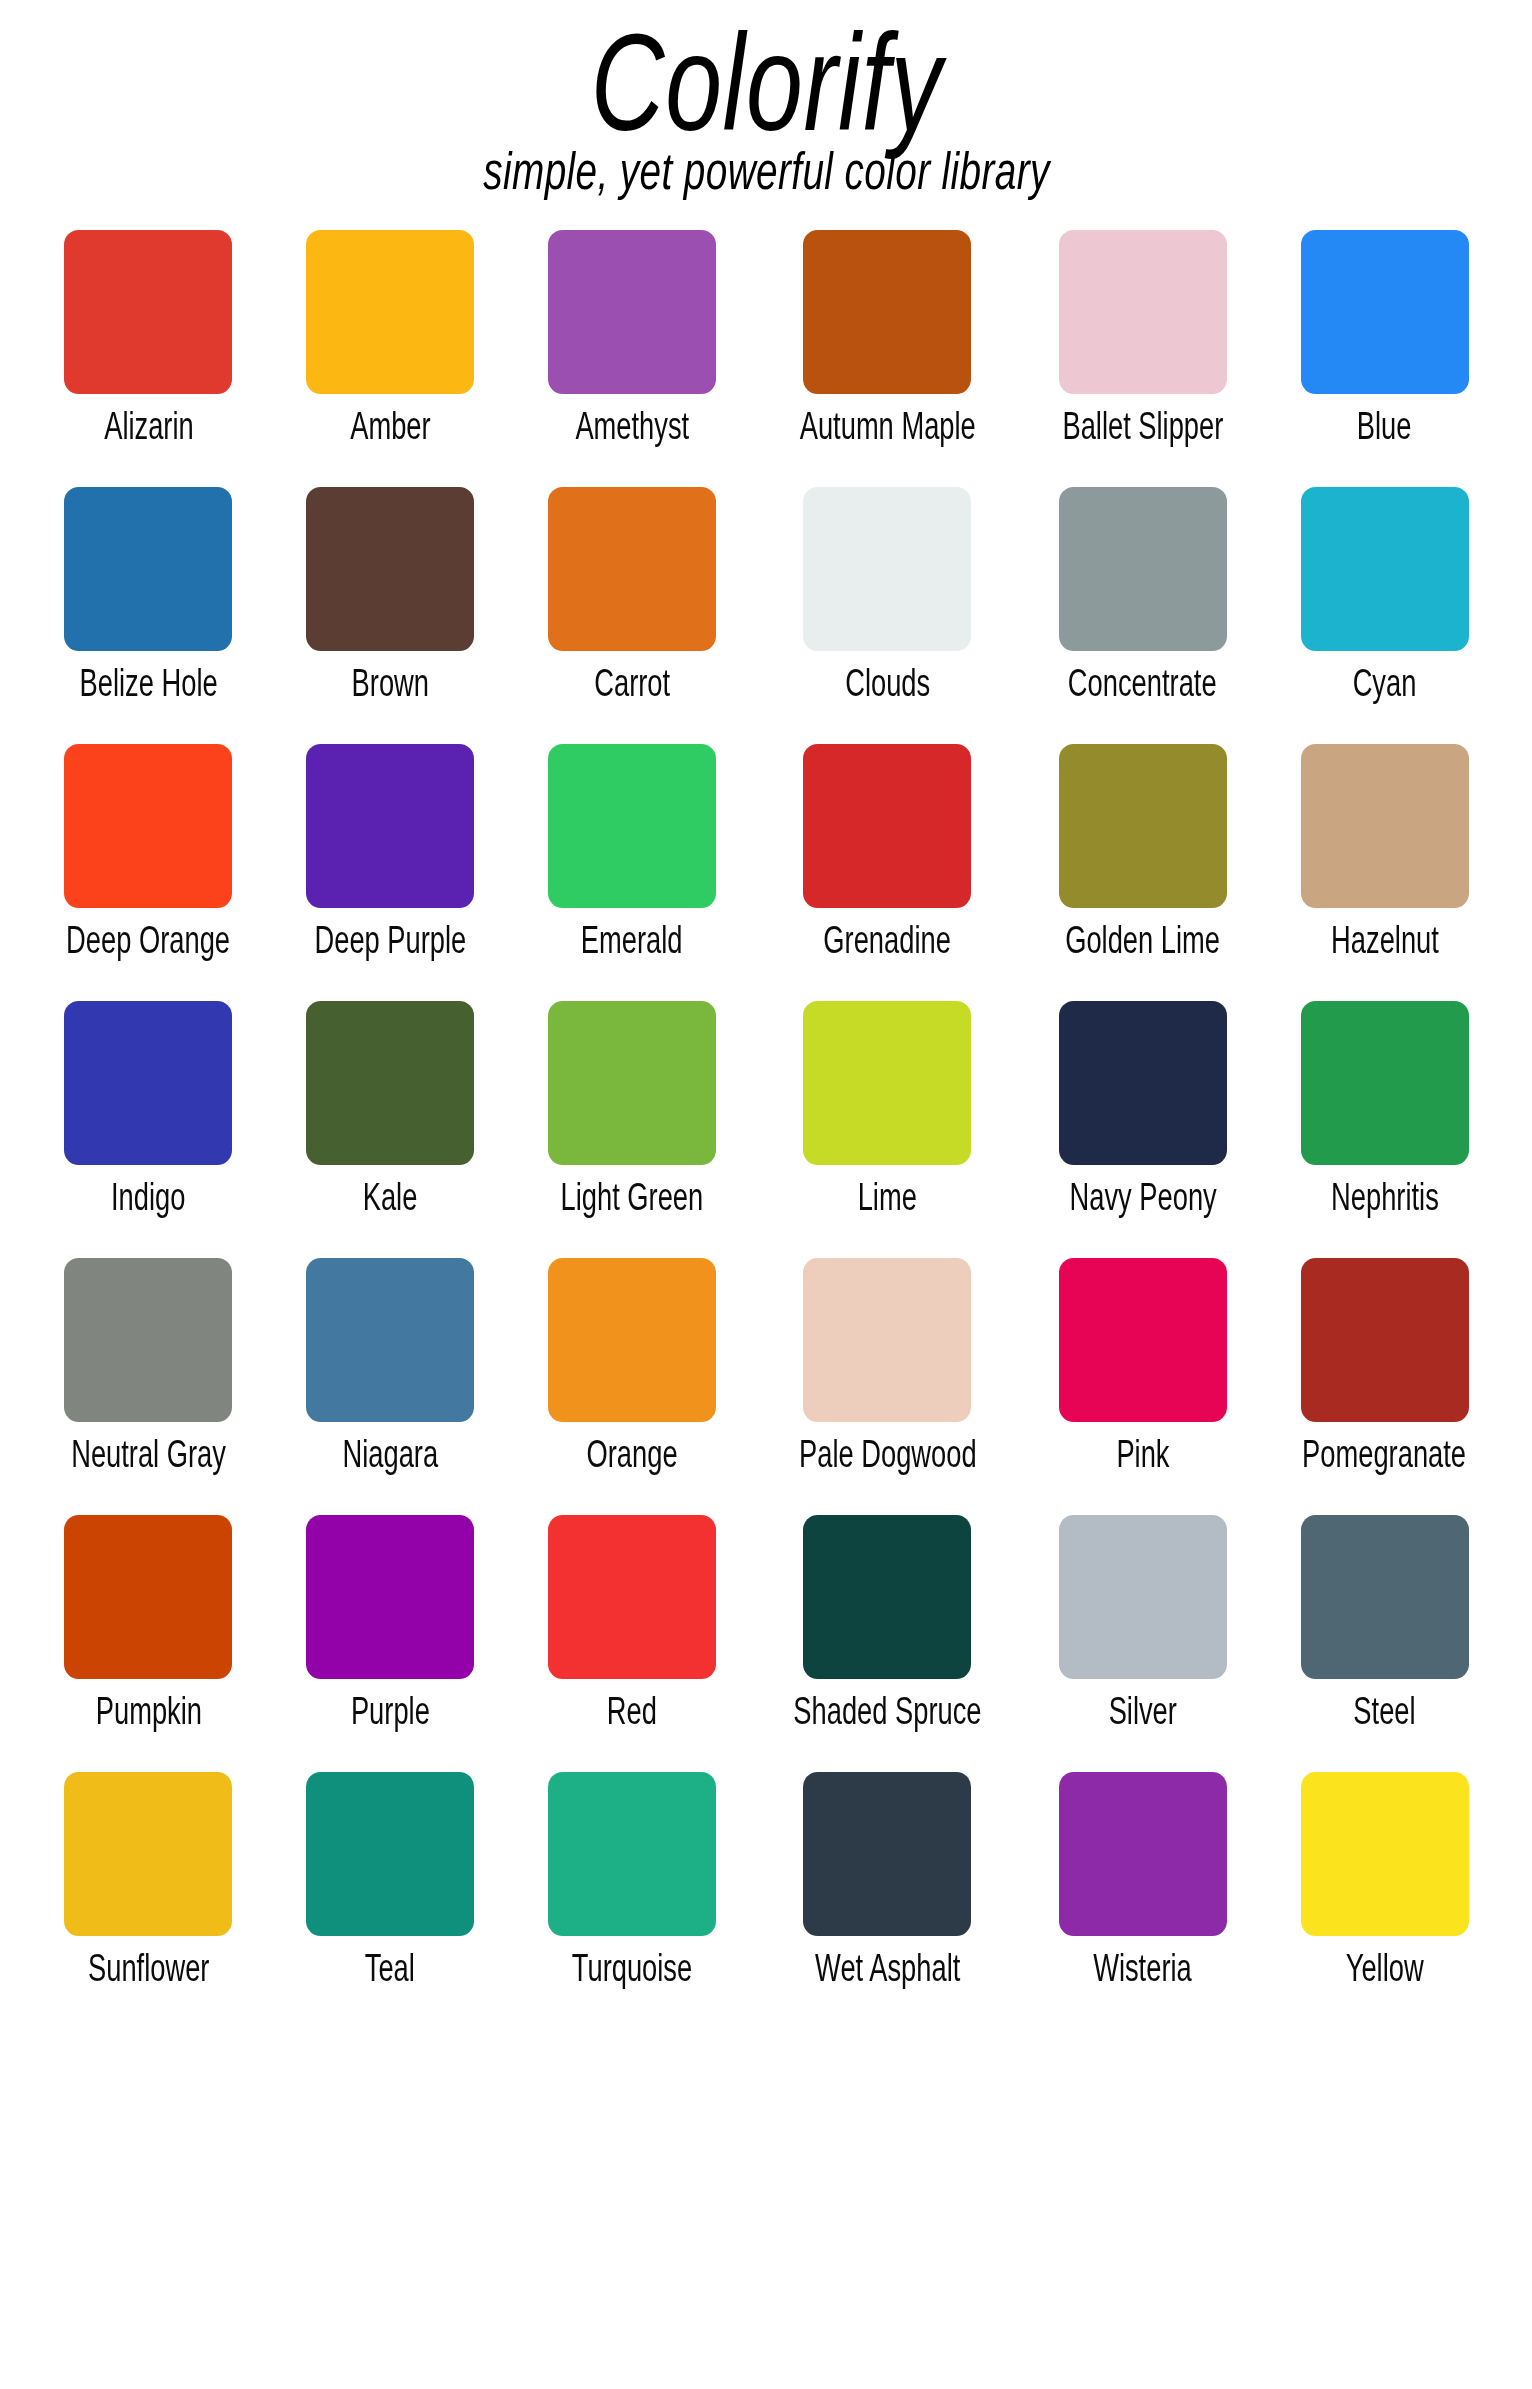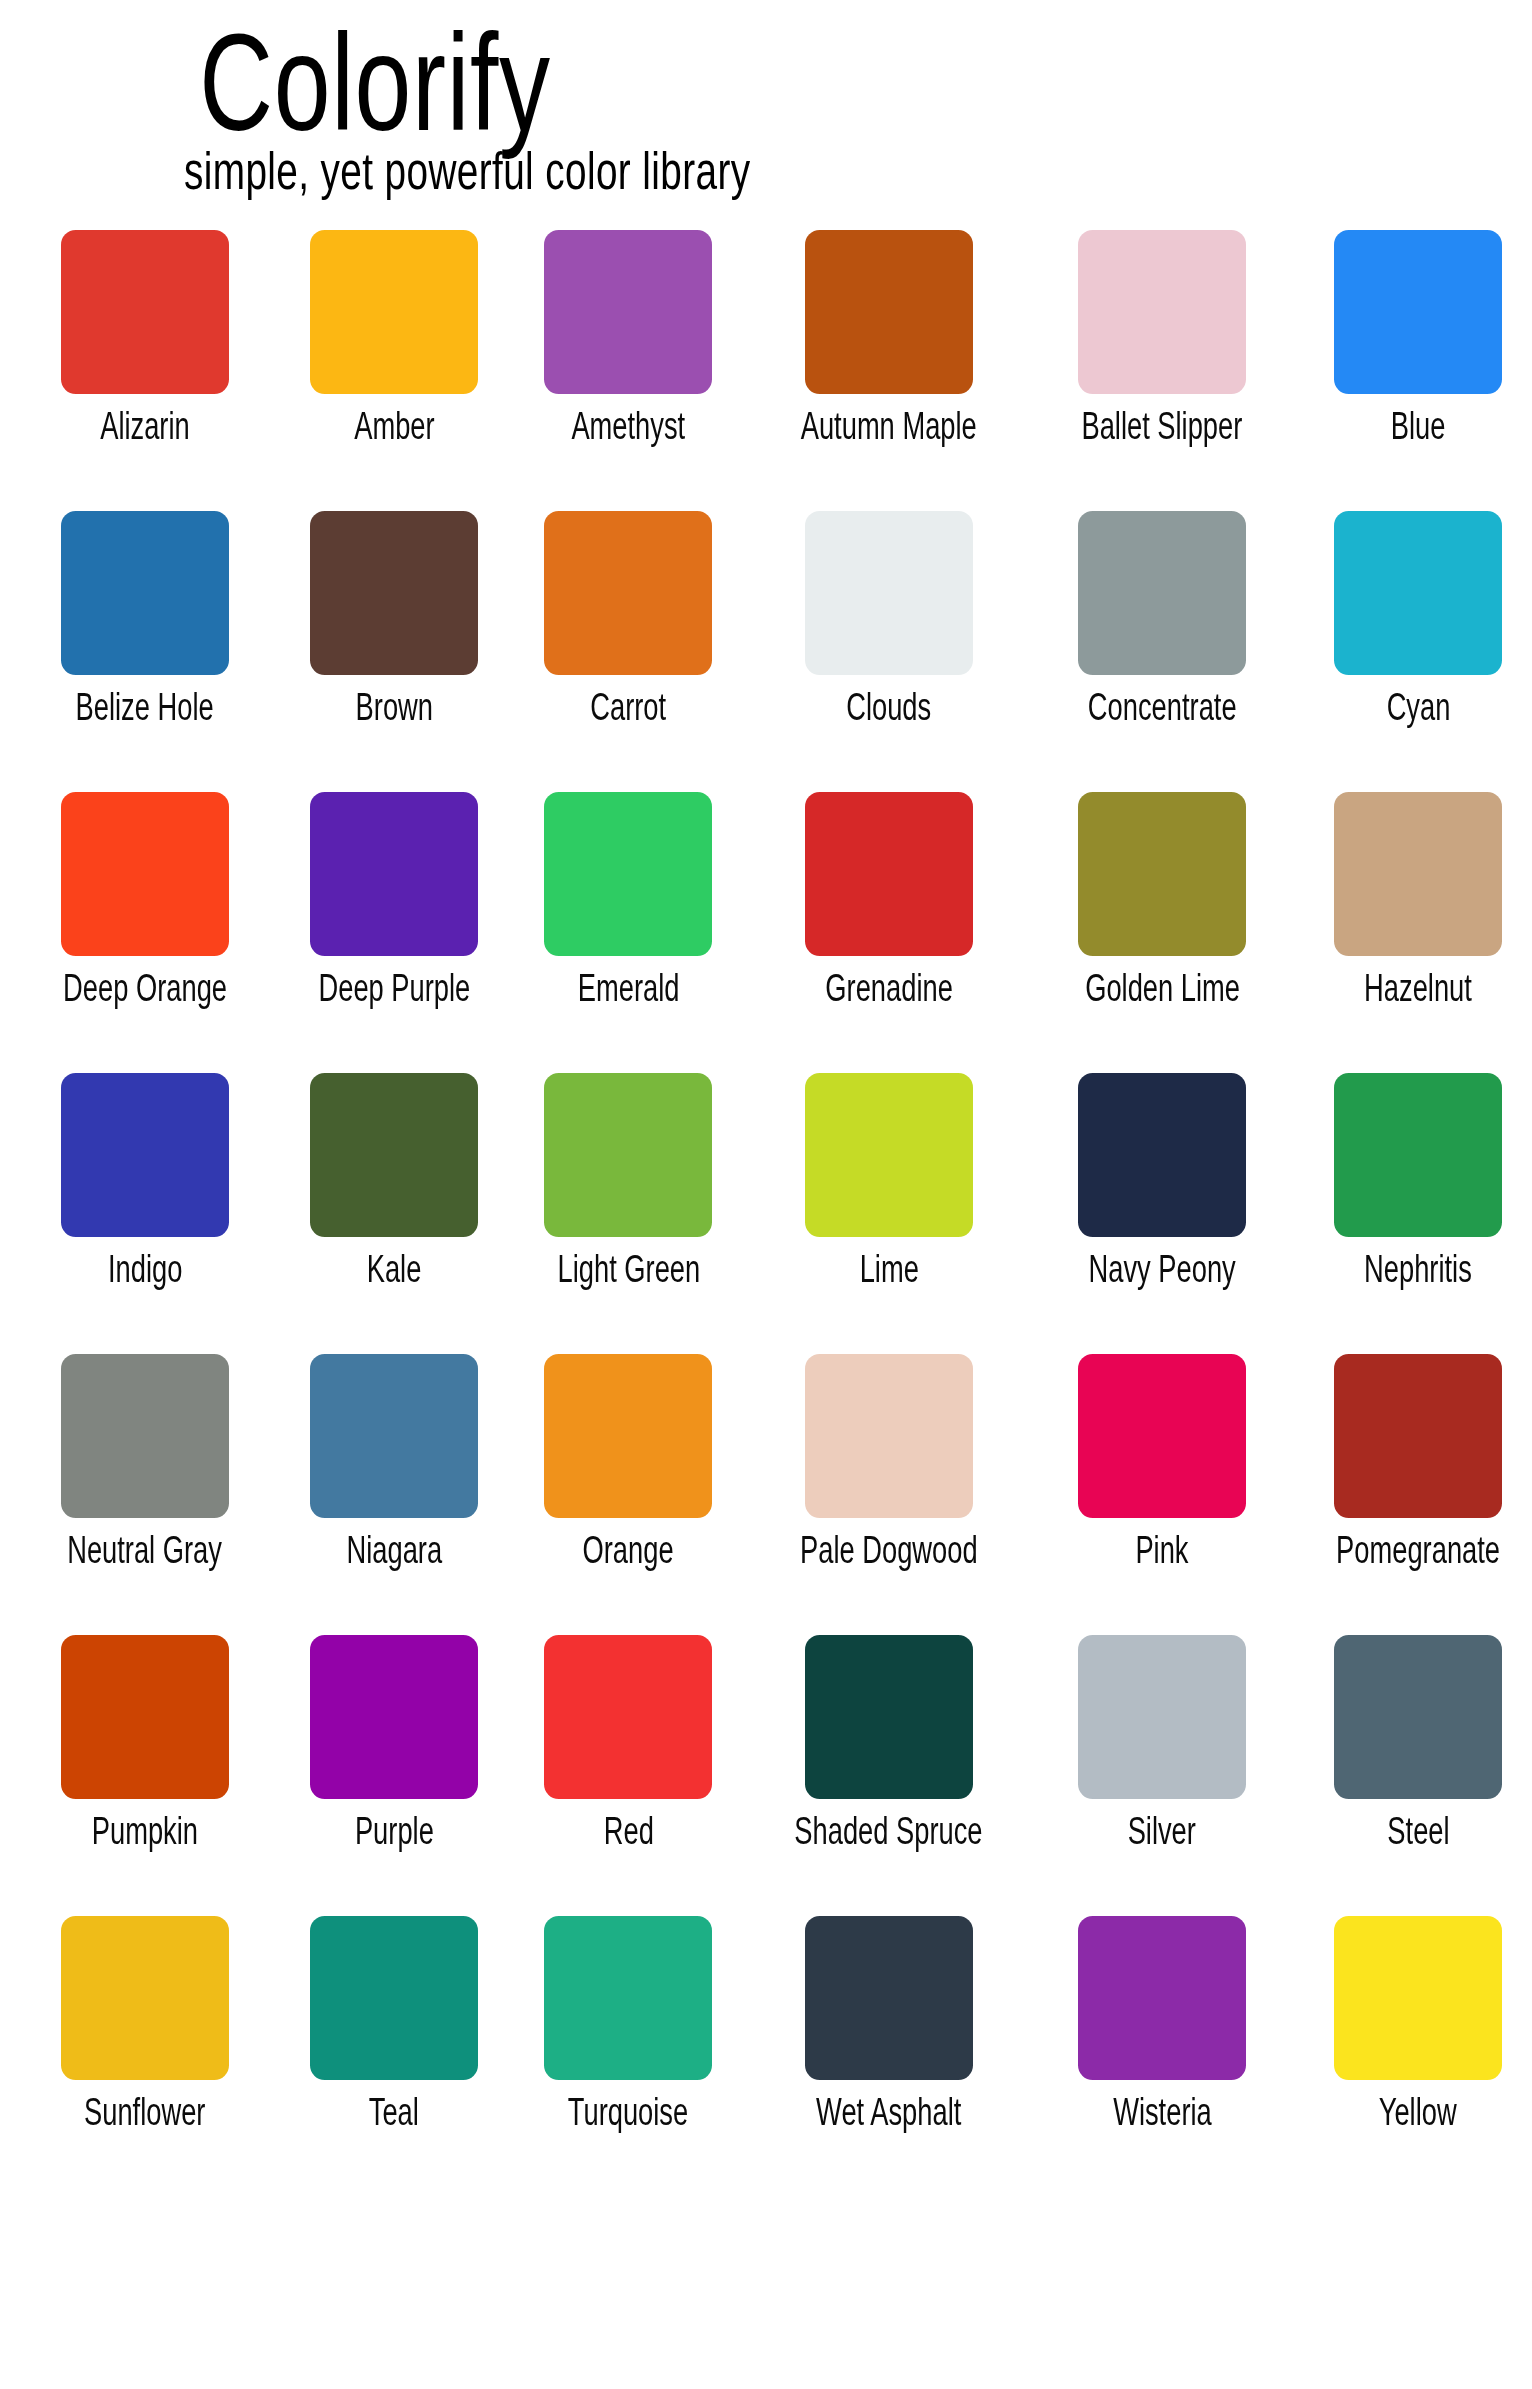--- a/index.html
+++ b/index.html
@@ -11,21 +11,23 @@
     width: 1533px;
     height: 2389px;
     overflow: hidden;
     font-family: "Liberation Sans", "DejaVu Sans", sans-serif;
     color: #111111;
     -webkit-font-smoothing: antialiased;
   }
 
   
   #poster-header {
+    text-align: center;
     padding-top: 13px;
+    font-style: italic;
   }
   #poster-title {
     font-size: 138px;
     line-height: 1.0;
     font-weight: 200;
     letter-spacing: 0.9px;
     color: #000000;
     transform: scaleX(0.74);
     transform-origin: center top;
     white-space: nowrap;
@@ -48,21 +50,20 @@
 
   
   #swatch-grid {
     margin-top: 33px;
     padding: 0 27.6px 0 27.6px;
     display: grid;
     grid-template-columns: repeat(6, 1fr);
     row-gap: 0px;
     column-gap: 0px;
     justify-items: center;
-    gap: 24px;
   }
   .swatch-cell {
     width: 100%;
     height: 257px;
     display: flex;
     flex-direction: column;
     align-items: center;
     justify-content: flex-start;
   }
   .swatch-chip {

